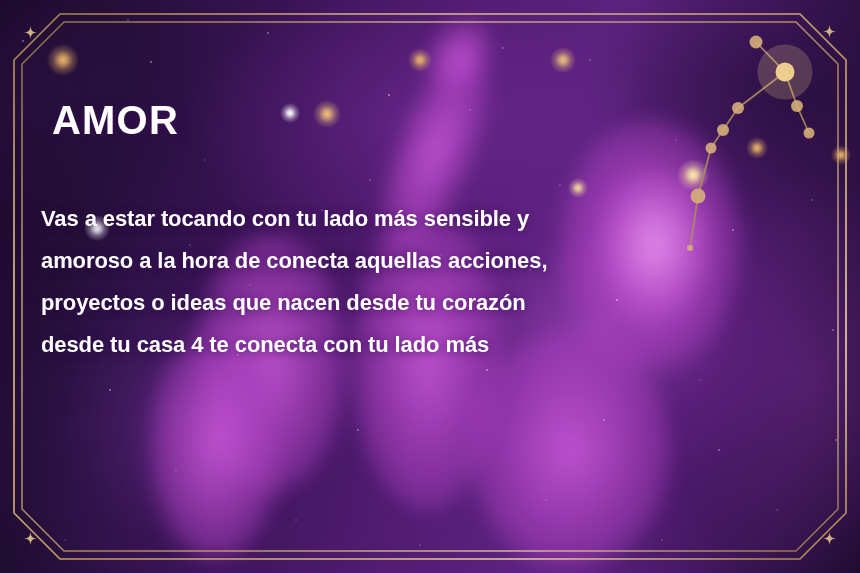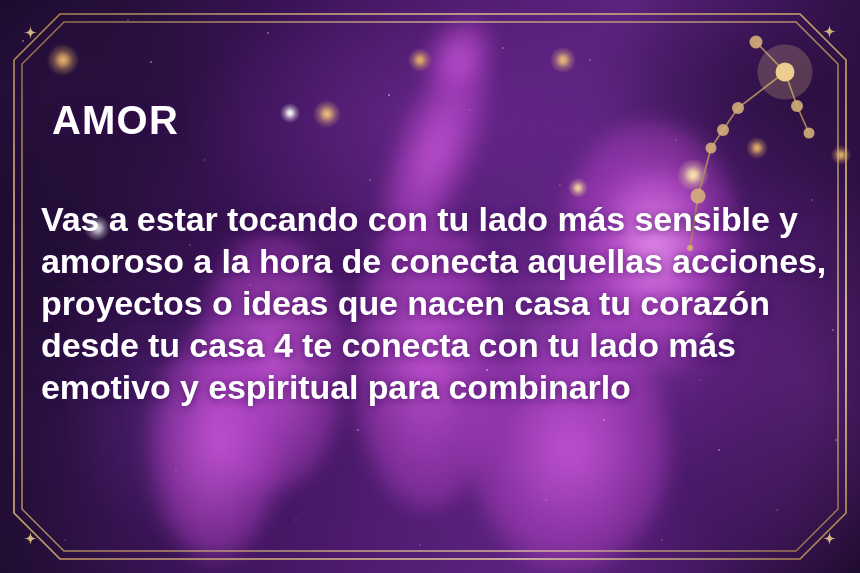--- a/index.html
+++ b/index.html
@@ -147,21 +147,21 @@
     font-family: "Liberation Sans", sans-serif;
     text-shadow: 0 1px 10px rgba(60,10,90,.75);
   }
   #body-text {
     position: absolute;
     left: 0;
     top: 198px;
     width: 760px;
     margin: 0;
     color: #ffffff;
-    font-size: 34px;
+    font-size: 22px;
     font-weight: bold;
     line-height: 42px;
     letter-spacing: -0.1px;
     font-family: "Liberation Sans", sans-serif;
     text-shadow: 0 1px 9px rgba(50,8,80,.7);
   }
   #body-text .ln { display: block; white-space: pre; }
 </style>
 </head>
 <body>
@@ -260,19 +260,18 @@
       <svg width="13" height="13" viewBox="0 0 20 20" style="position: absolute; left: 822.5px; top: 531.5px;">
         <path d="M10 0 C10.8 7.2 12.8 9.2 20 10 C12.8 10.8 10.8 12.8 10 20 C9.2 12.8 7.2 10.8 0 10 C7.2 9.2 9.2 7.2 10 0 Z" fill="#e3c48c" opacity="0.9"></path>
       </svg>
     </div>
 
   <div id="content">
     <h1 id="heading">AMOR</h1>
     <p id="body-text">
         <span class="ln">Vas a estar tocando con tu lado más sensible y</span>
         <span class="ln">amoroso a la hora de conecta aquellas acciones,</span>
-        <span class="ln">proyectos o ideas que nacen casa tu corazón</span>
+        <span class="ln">proyectos o ideas que nacen desde tu corazón</span>
         <span class="ln">desde tu casa 4 te conecta con tu lado más</span>
-        <span class="ln">emotivo y espiritual para combinarlo</span>
       </p>
   </div>
 
 </div>
 
 </body></html>

